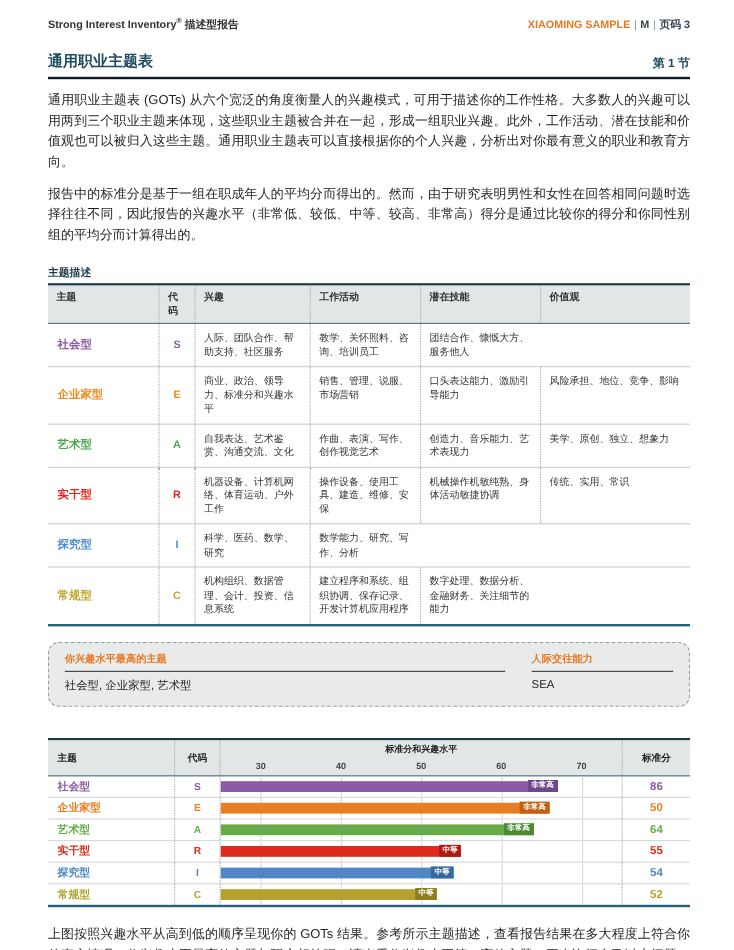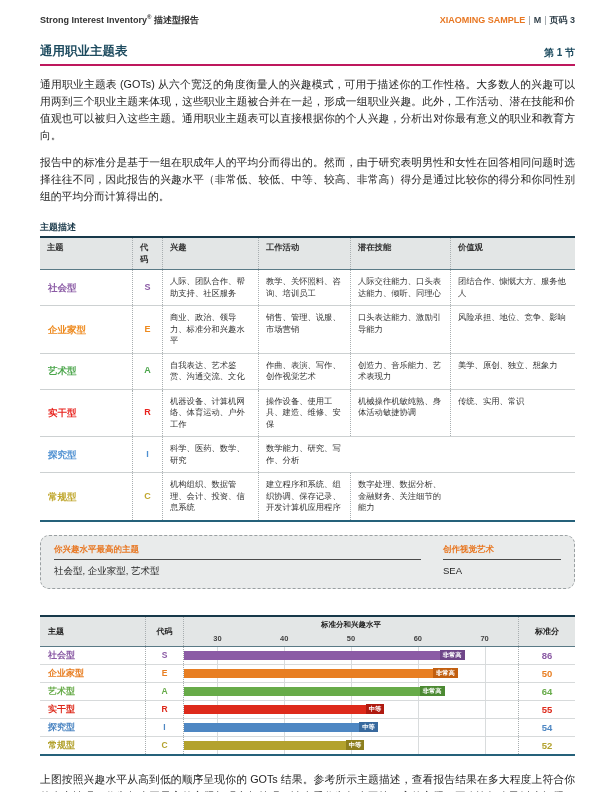--- a/index.html
+++ b/index.html
@@ -11,21 +11,21 @@
   .page{padding:10px 37px 0 40px;}
 
   
   .runhead{display:flex;justify-content:space-between;align-items:baseline;font-size:9px;font-weight:bold;color:#333;margin-top:4px;}
   .runhead .right{font-weight:bold;color:#33424c;}
   .runhead sup{font-size:6px;}
   .runhead .sep{color:#8a9399;font-weight:normal;padding:0 3px;}
 
   
   .section-bar{display:flex;justify-content:space-between;align-items:flex-end;margin-top:16px;
-    border-bottom:2px solid #be185d;padding-bottom:4px;}
+    border-bottom:2px solid #0f172a;padding-bottom:4px;}
   .section-title{font-size:12.5px;font-weight:bold;}
   .section-no{font-size:10px;font-weight:bold;}
 
   .para{font-size:10.8px;line-height:17px;color:#1f1f1f;margin:10px 0 0 0;text-align:justify;}
 
   
   .tbl-title{font-size:9px;font-weight:bold;color:#1d3c4d;margin:16px 0 2px 0;}
   .desc-table{border-top:2px solid #17394a;border-bottom:2.5px solid #25617a;}
   .d-row{display:grid;grid-template-columns:92px 30px 96px 92px 100px 1fr;}
   .d-head{background:#e3e6e6;font-weight:bold;font-size:8px;color:#222;border-bottom:1.5px solid #5a7a86;}
@@ -97,21 +97,20 @@
       <div class="cell v">工作活动</div>
       <div class="cell v">潜在技能</div>
       <div class="cell v">价值观</div>
     </div>
     <div class="d-body">
       <div class="d-row">
         <div class="cell name-cell" style="color: rgb(139, 91, 165);">社会型</div>
         <div class="cell v code-cell" style="color: rgb(139, 91, 165);">S</div>
         <div class="cell v">人际、团队合作、帮助支持、社区服务</div>
         <div class="cell v">教学、关怀照料、咨询、培训员工</div>
-        <div class="cell v">人际交往能力、口头表达能力、倾听、同理心</div>
         <div class="cell v">团结合作、慷慨大方、服务他人</div>
       </div>
       <div class="d-row">
         <div class="cell name-cell" style="color: rgb(238, 138, 30);">企业家型</div>
         <div class="cell v code-cell" style="color: rgb(238, 138, 30);">E</div>
         <div class="cell v">商业、政治、领导力、标准分和兴趣水平</div>
         <div class="cell v">销售、管理、说服、市场营销</div>
         <div class="cell v">口头表达能力、激励引导能力</div>
         <div class="cell v">风险承担、地位、竞争、影响</div>
       </div>
@@ -146,21 +145,21 @@
       </div>
     </div>
   </div>
 
   <div class="sum-box">
     <div class="sum-left">
       <div class="sum-label" style="color: rgb(232, 119, 34);">你兴趣水平最高的主题</div>
       <div class="sum-value">社会型, 企业家型, 艺术型</div>
     </div>
     <div class="sum-right">
-      <div class="sum-label" style="color: rgb(232, 119, 34);">创作视觉艺术</div>
+      <div class="sum-label" style="color: rgb(232, 119, 34);">人际交往能力</div>
       <div class="sum-value">SEA</div>
     </div>
   </div>
 
   <div class="chart">
     <div class="c-row c-head">
       <div class="c-cell">主题</div>
       <div class="c-cell v c-code">代码</div>
       <div class="c-cell v axis-head">
         <div class="axis-title">标准分和兴趣水平</div>

